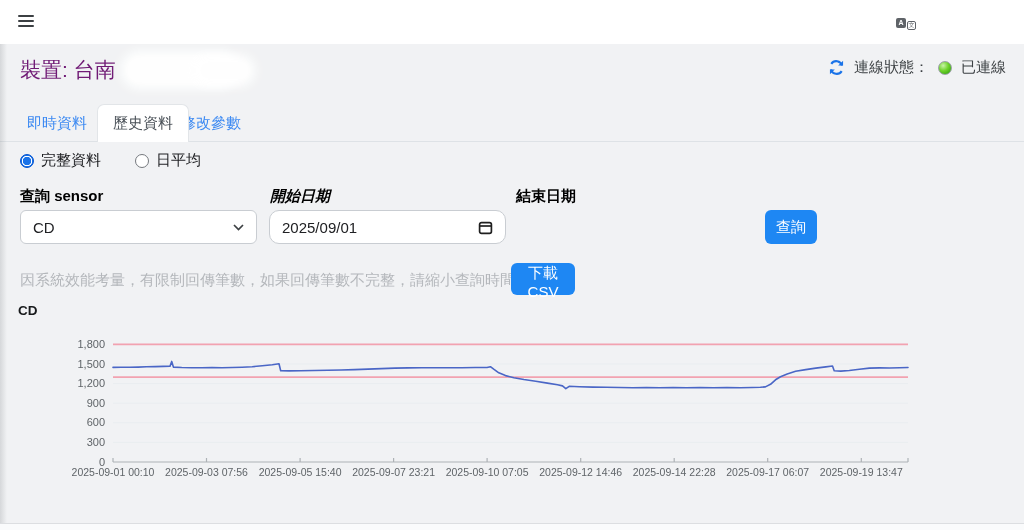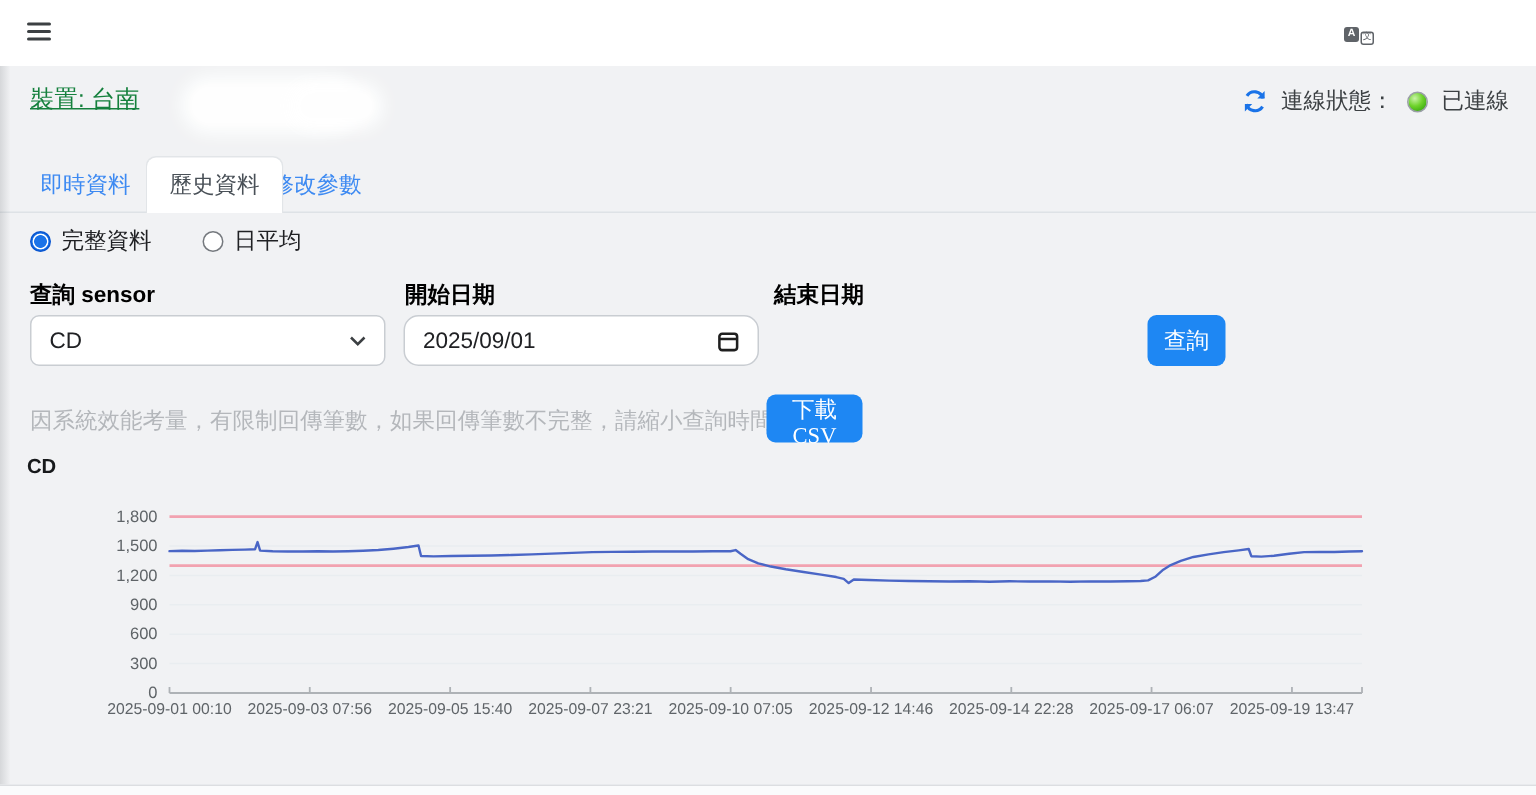--- a/index.html
+++ b/index.html
@@ -18,21 +18,21 @@
   .translate-ic .sq1{width:10px;height:10px;background:#5f6368;border-radius:2px;color:#fff;
     font-size:7px;line-height:10px;text-align:center;font-weight:bold;}
   .translate-ic .sq2{width:9px;height:9px;margin-top:3px;background:#fff;border:1px solid #5f6368;border-radius:2px;
     color:#5f6368;font-size:6px;line-height:7px;text-align:center;}
   
   .left-edge{position:absolute;left:0;top:44px;width:7px;height:486px;
     background:linear-gradient(to right,rgba(90,95,100,.18),rgba(90,95,100,0));}
   .bottom-edge{position:absolute;left:0;top:523px;width:1024px;height:7px;background:#fafbfc;border-top:1px solid #dcdee1;}
 
   
-  .page-title{position:absolute;left:20px;top:56px;font-size:16px;color:#15803d;text-decoration:underline;}
+  .page-title{position:absolute;left:20px;top:56px;font-size:21px;color:#701a75;}
   .redact{position:absolute;background:#fff;border-radius:12px;box-shadow:0 0 10px 7px #ffffff;opacity:.95;}
   .redact.r1{left:128px;top:58px;width:105px;height:24px;}
   .redact.r2{left:200px;top:62px;width:48px;height:17px;}
   .conn{position:absolute;right:18px;top:58px;display:flex;align-items:center;gap:9px;font-size:15px;color:#3c4043;}
   .refresh-btn{width:17px;height:17px;display:inline-flex;cursor:pointer;}
   .led{width:14px;height:14px;border-radius:50%;
     background:radial-gradient(circle at 35% 30%,#c9f3a8 0%,#6fd32c 45%,#3fae12 80%);
     border:1.5px solid #9aa0a6;}
 
   
@@ -46,29 +46,29 @@
   .tab.t2{left:166px;}
 
   
   .mode-row{position:absolute;left:20px;top:151px;display:flex;align-items:center;gap:34px;font-size:15px;color:#202124;}
   .mode{display:flex;align-items:center;gap:7px;cursor:pointer;}
   .radio{width:14px;height:14px;border-radius:50%;background:#fff;border:1.5px solid #75797e;}
   .radio.on{border:1.5px solid #0b57d0;background:radial-gradient(circle,#1a73e8 0 4px,#fff 4.5px 5px,#1a73e8 5.5px);background-color:#1a73e8;}
 
   
   .flabel{position:absolute;top:187px;font-size:15px;font-weight:bold;color:#000000;}
-  .fl-sensor{left:20px;} .fl-start{left:270px;} .fl-end{left:516px;}
+  .fl-sensor{left:20px;} .fl-start{left:270px;font-style:italic;} .fl-end{left:516px;}
   .control{position:absolute;top:210px;height:34px;background:#fff;border:1px solid #c9cdd2;border-radius:6px;
     display:flex;align-items:center;padding:0 12px;font-size:15px;color:#202124;cursor:pointer;}
   .sensor-select{left:20px;width:237px;justify-content:space-between;}
   .date-input{justify-content:space-between;border-radius:10px;}
   .di-start{left:269px;width:237px;}
   .di-end{left:516px;width:237px;}
   .btn{border:none;border-radius:6px;background:#1e87f3;color:#fff;font-size:15px;cursor:pointer;
-    font-family:Liberation Serif, serif;}
+    font-family:Liberation Sans, sans-serif;}
   .search-btn{position:absolute;left:765px;top:210px;width:52px;height:34px;}
   .csv-btn{position:absolute;left:511px;top:263px;width:64px;height:32px;}
   .notice{position:absolute;left:20px;top:271px;font-size:15px;color:#b4b7bb;}
 
   
   .chart-title{position:absolute;left:18px;top:303px;font-size:13.5px;font-weight:bold;color:#17191b;}
   .chart-wrap{position:absolute;left:0;top:328px;width:940px;height:160px;}
   .ytick{font-size:11px;fill:#5f6468;font-family:"Liberation Sans","DejaVu Sans",sans-serif;}
   .xtick{font-size:10.5px;fill:#5f6468;font-family:"Liberation Sans","DejaVu Sans",sans-serif;}
 </style>

